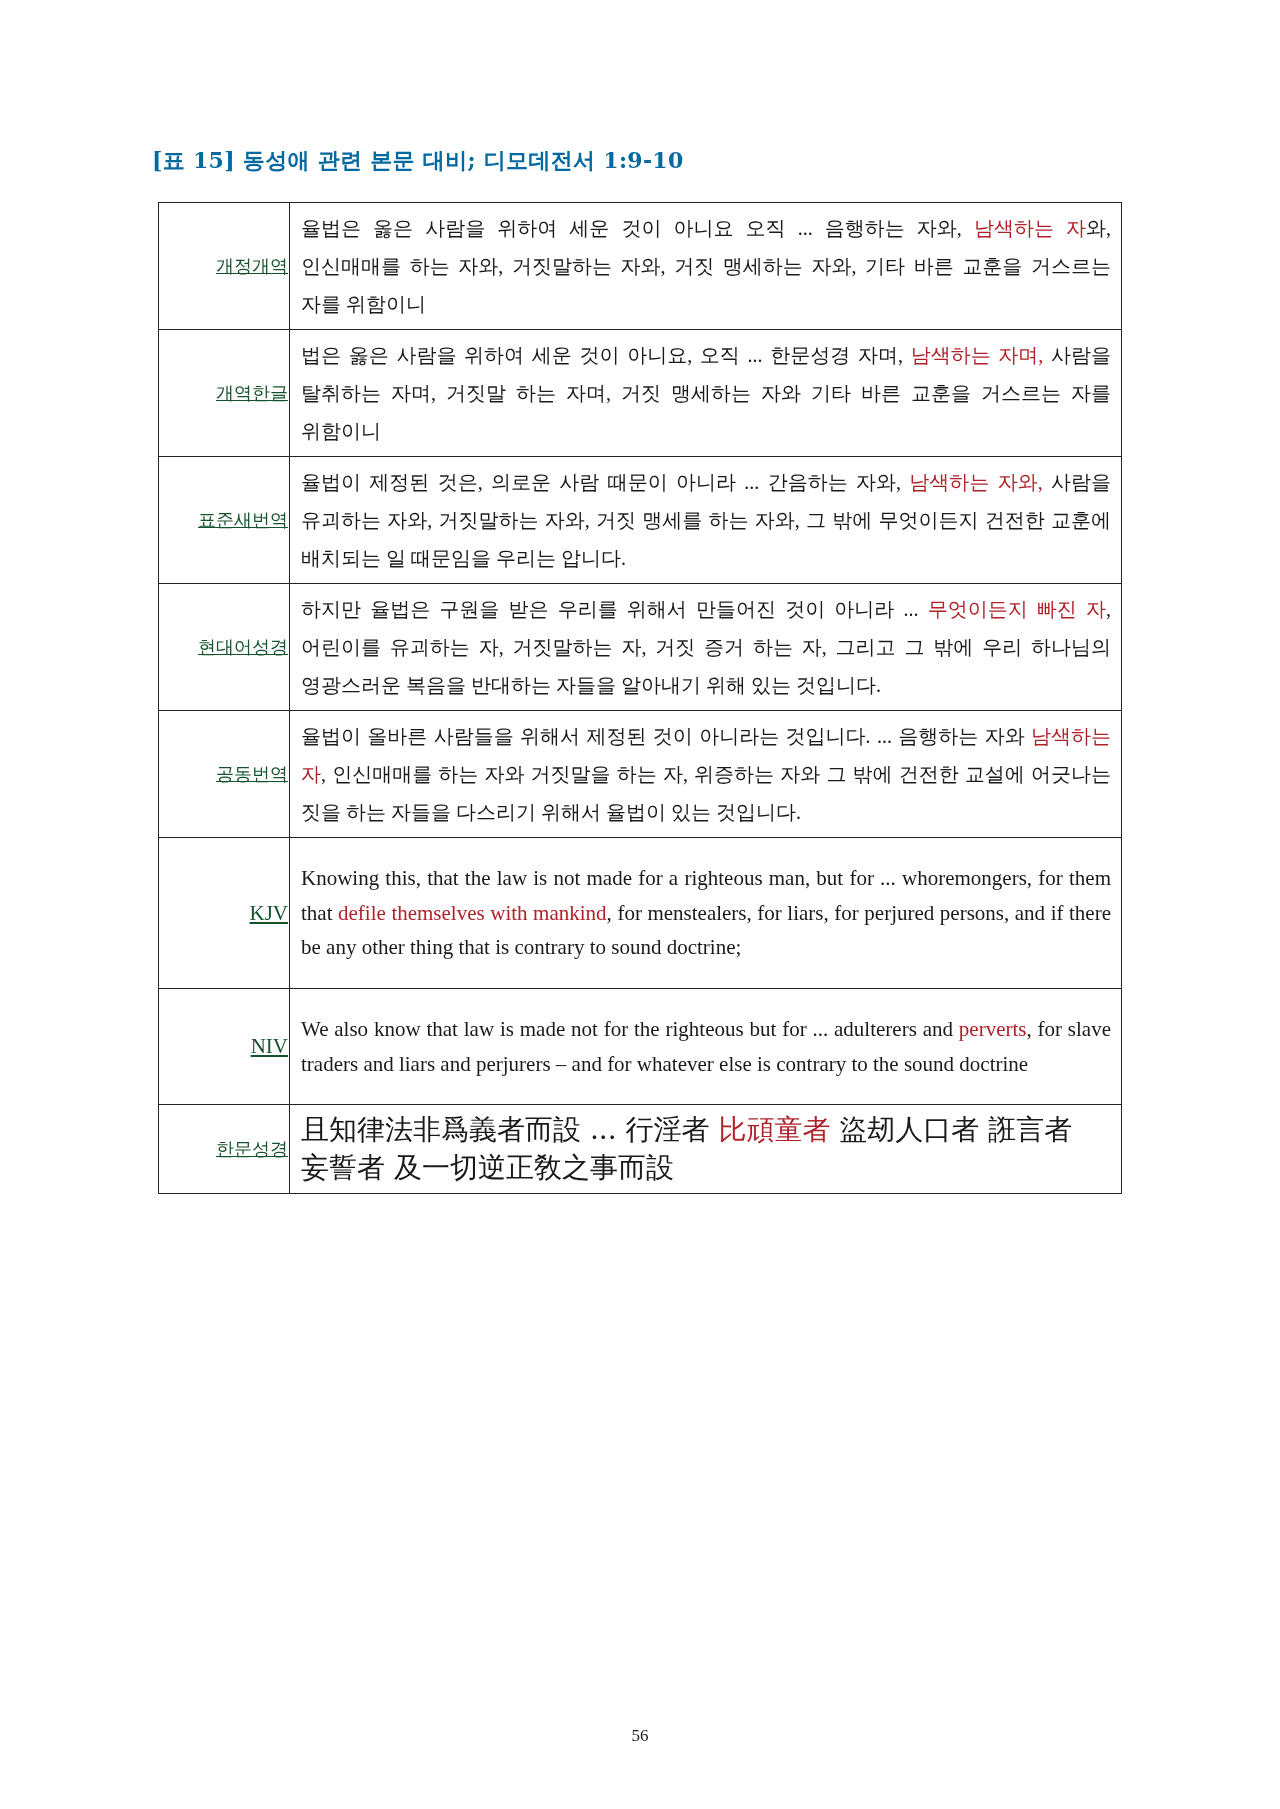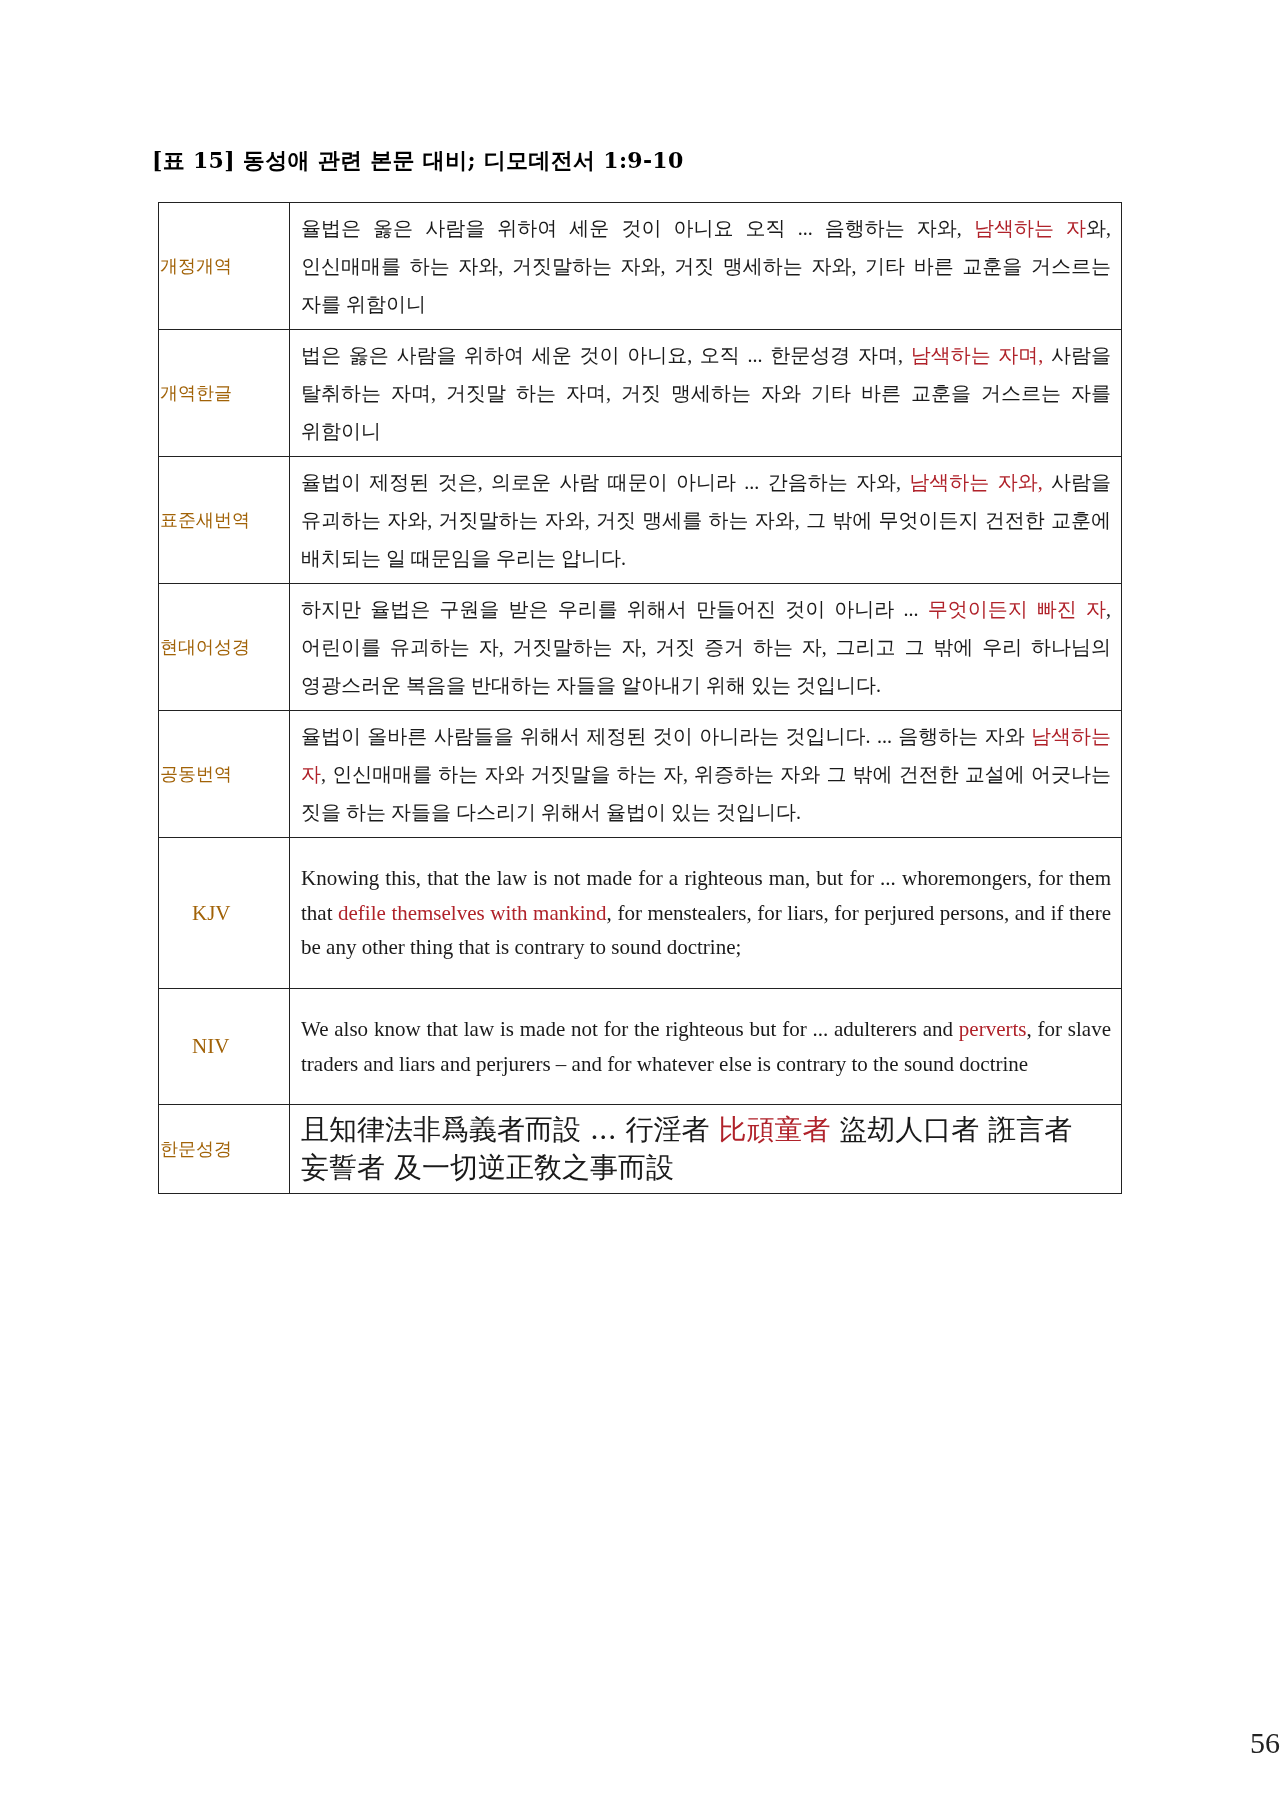--- a/index.html
+++ b/index.html
@@ -1,52 +1,52 @@
 <!DOCTYPE html>
 <html><head>
 <meta charset="utf-8">
 <style>
   html, body { margin: 0; padding: 0; background: #ffffff; }
   body { width: 1280px; height: 1809px; position: relative; overflow: hidden; color: #111; }
   .page { position: absolute; left: 0; top: 0; width: 1280px; height: 1809px; background: #fff; }
   .caption {
     position: absolute; left: 152px; top: 146px;
-    font-family: "DejaVu Serif", serif; font-size: 22px; font-weight: bold; color: #000000;
+    font-family: "DejaVu Serif", serif; font-size: 22px; font-weight: bold; color: #0369a1;
     letter-spacing: 0.3px;
   }
   table.cmp {
     position: absolute; left: 158px; top: 202px; width: 964px;
     border-collapse: collapse; table-layout: fixed;
   }
   table.cmp td { border: 1.5px solid #222; vertical-align: middle; }
   td.label {
-    width: 128px; text-align: left;
-    font-family: "DejaVu Sans", sans-serif; font-size: 18px; color: #a16207;
+    width: 128px; text-align: right;
+    font-family: "DejaVu Sans", sans-serif; font-size: 18px; color: #14532d; text-decoration: underline;
   }
   td.text {
     padding: 6px 10px 6px 11px;
     font-family: Liberation Serif, serif; font-size: 20px; line-height: 38px; color: #1a1a1a;
     text-align: justify; word-break: keep-all;
   }
   td.text.en { font-family: "Liberation Serif", serif; font-size: 21px; line-height: 34.5px; }
   td.text.zh { font-family: "DejaVu Serif", serif; font-size: 28px; line-height: 38px; text-align: left; }
   td.label.en { font-family: "Liberation Serif", serif; font-size: 21px; padding-left: 33px; }
   .hl { color: #b0222a; }
   tr.r1 td { height: 103px; }
   tr.r2 td { height: 103px; }
   tr.r3 td { height: 103px; }
   tr.r4 td { height: 103px; }
   tr.r5 td { height: 103px; }
   tr.r6 td { height: 103px; }
   tr.r7 td { height: 138px; }
   tr.r8 td { height: 103px; }
   tr.r9 td { height: 69px; }
   .pageno {
-    position: absolute; left: 0; width: 1280px; top: 1726px; text-align: right;
-    font-family: "Liberation Serif", serif; font-size: 30px; color: #222;
+    position: absolute; left: 0; width: 1280px; top: 1726px; text-align: center;
+    font-family: "Liberation Serif", serif; font-size: 17px; color: #222;
   }
 </style>
 </head>
 <body>
 
 <div class="page">
   <div class="caption">[표 15] 동성애 관련 본문 대비; 디모데전서 1:9-10</div>
 
   <table class="cmp">
     <tbody>

